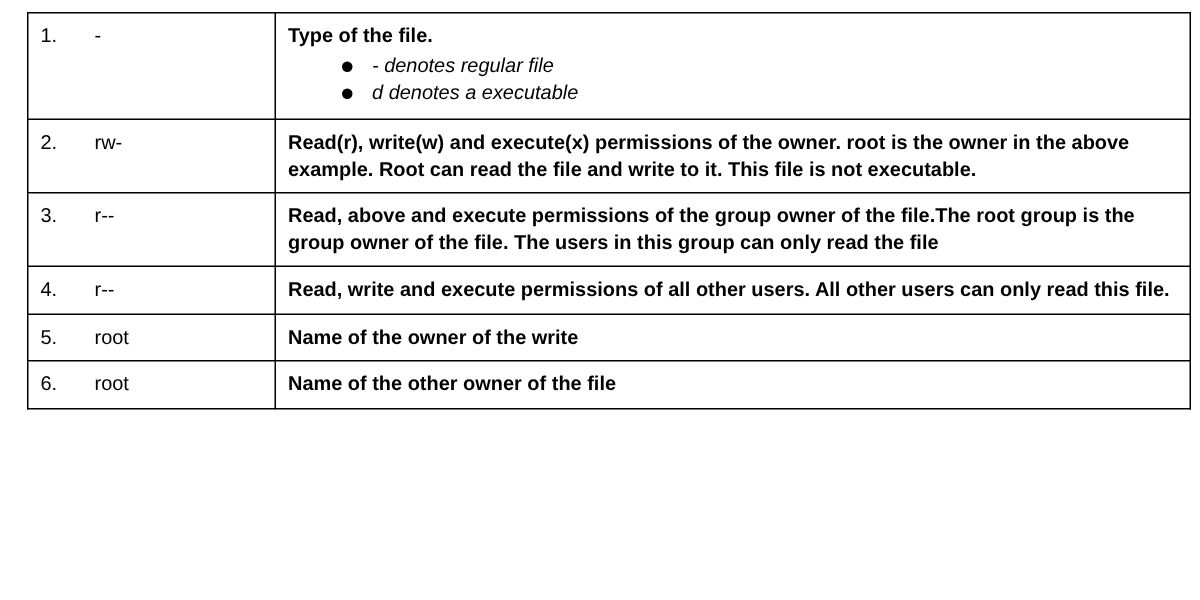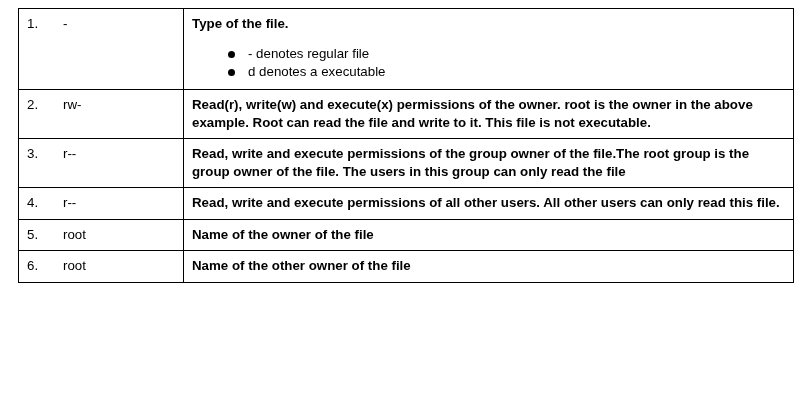--- a/index.html
+++ b/index.html
@@ -52,22 +52,23 @@
   }
   td.col-desc {
     padding-left: 10px;
   }
   .desc-text {
     display: block;
     font-weight: bold;
   }
   ul.bullets {
     list-style: none;
-    margin: 12px 0 0 0;
+    margin: 2px 0 0 0;
     padding: 0 0 0 36px;
+    font-style: italic;
   }
   ul.bullets li {
     position: relative;
     margin: 0 0 1px 0;
     padding-left: 20px;
     line-height: 1.34;
   }
   ul.bullets li::before {
     content: "";
     position: absolute;
@@ -115,21 +116,21 @@
       </tr>
 
       <tr>
         <td class="col-item">
           <div class="item-row">
             <span class="item-num">3.</span>
             <span class="item-val">r--</span>
           </div>
         </td>
         <td class="col-desc">
-          <span class="desc-text">Read, write and execute permissions of the group owner of the file.The root group is the group owner of the file. The users in this group can only read the file</span>
+          <span class="desc-text">Read, above and execute permissions of the group owner of the file.The root group is the group owner of the file. The users in this group can only read the file</span>
         </td>
       </tr>
 
       <tr>
         <td class="col-item">
           <div class="item-row">
             <span class="item-num">4.</span>
             <span class="item-val">r--</span>
           </div>
         </td>
@@ -139,21 +140,21 @@
       </tr>
 
       <tr>
         <td class="col-item">
           <div class="item-row">
             <span class="item-num">5.</span>
             <span class="item-val">root</span>
           </div>
         </td>
         <td class="col-desc">
-          <span class="desc-text">Name of the owner of the file</span>
+          <span class="desc-text">Name of the owner of the write</span>
         </td>
       </tr>
 
       <tr>
         <td class="col-item">
           <div class="item-row">
             <span class="item-num">6.</span>
             <span class="item-val">root</span>
           </div>
         </td>

